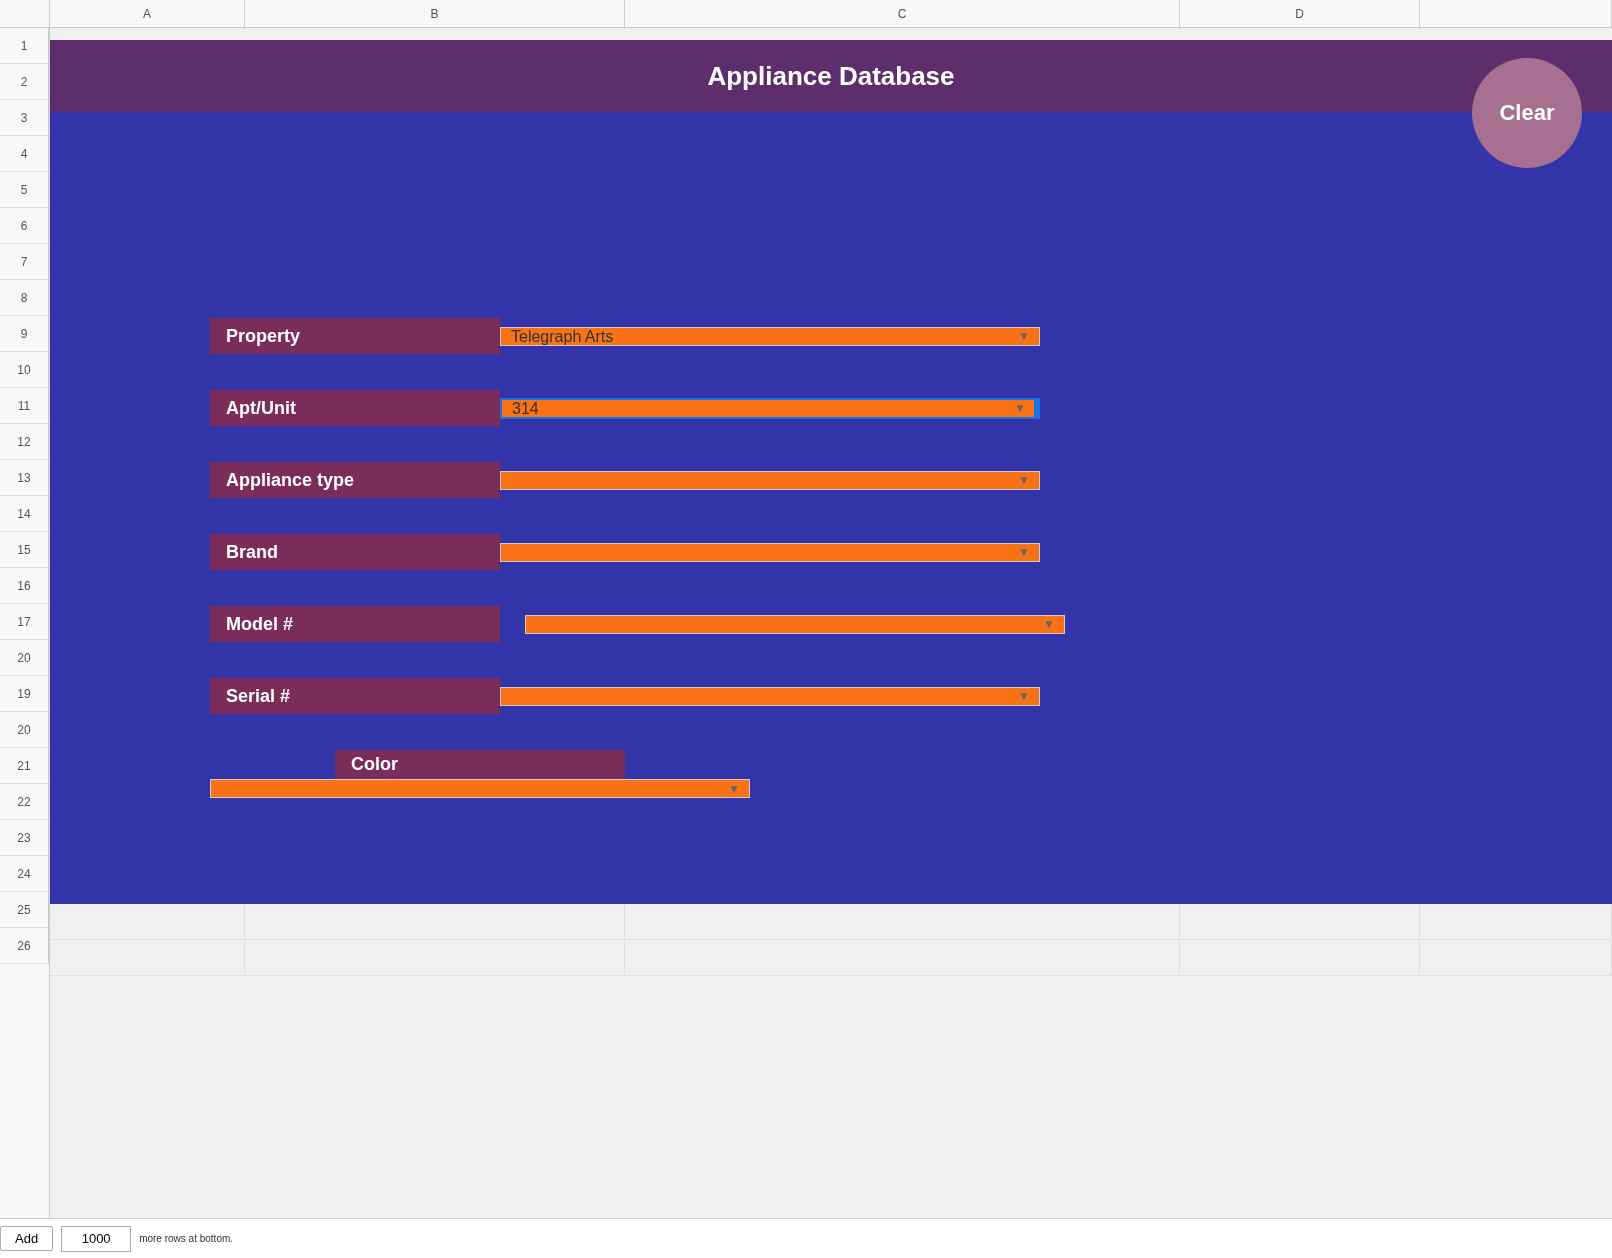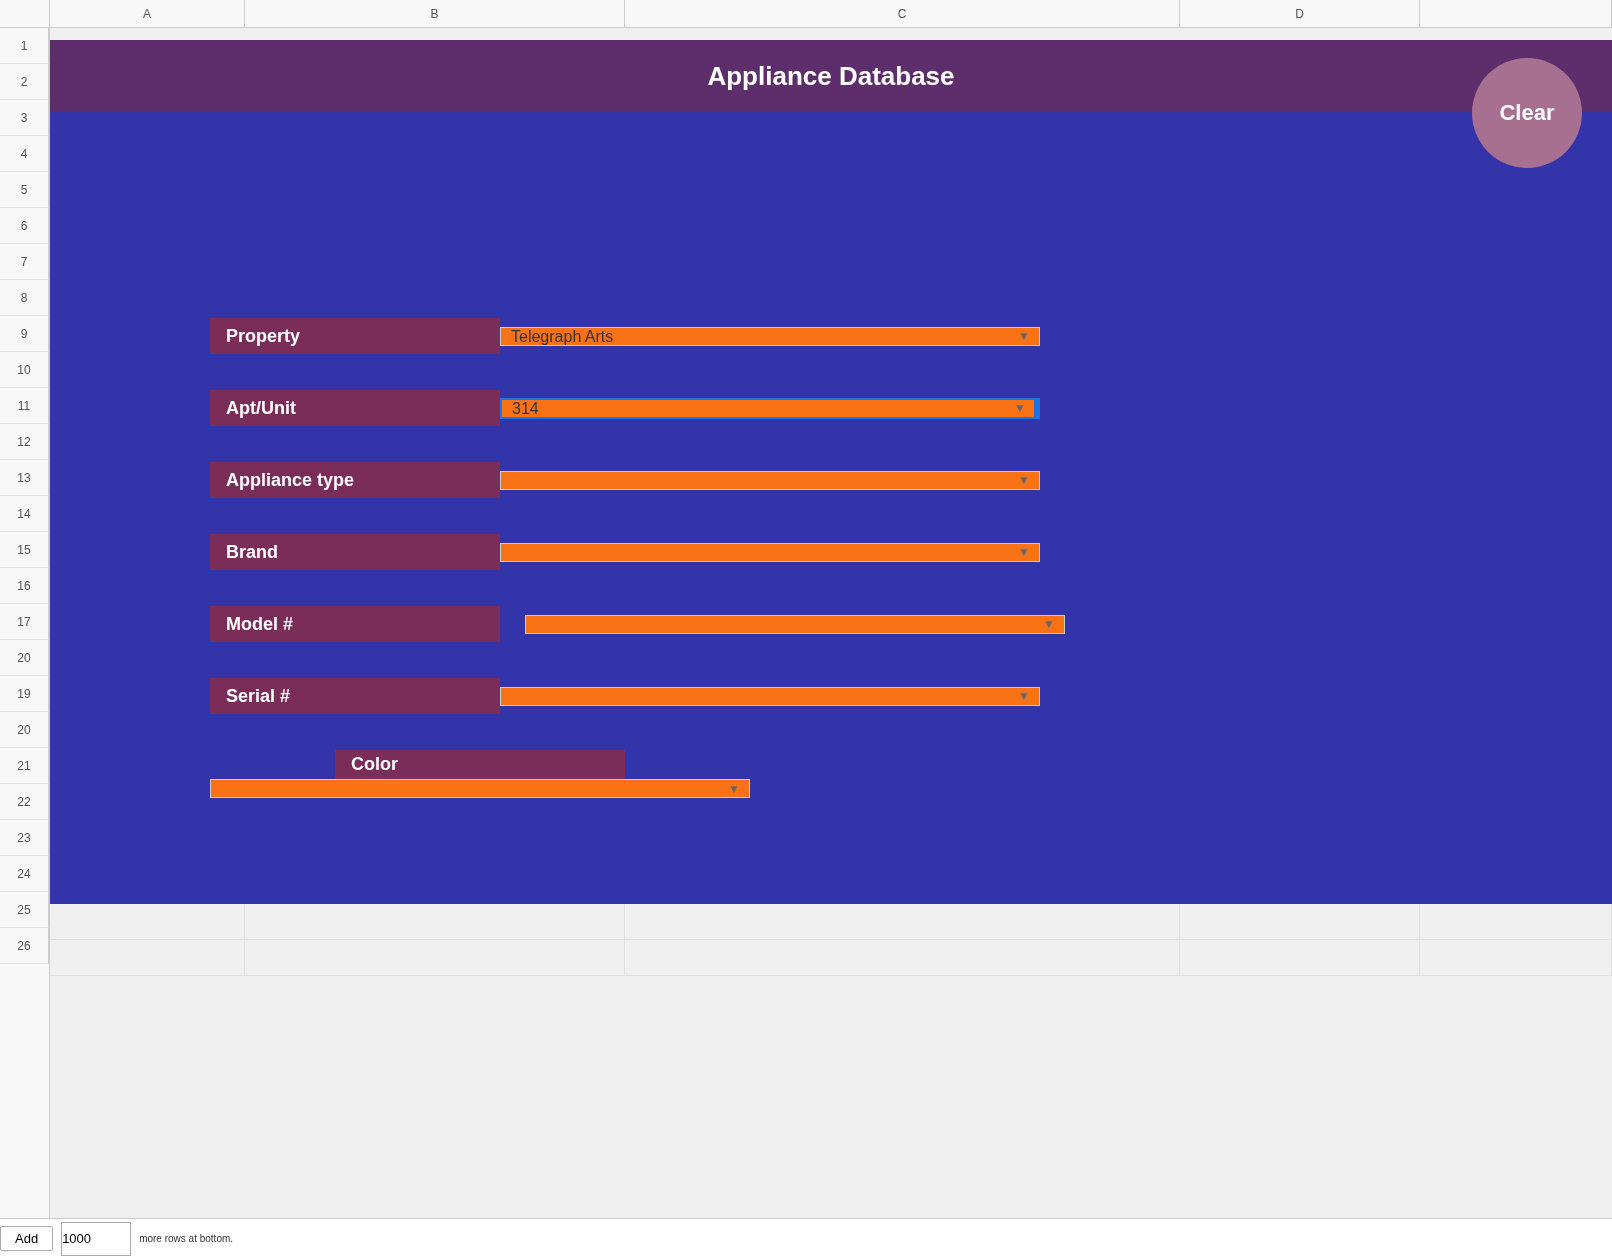--- a/index.html
+++ b/index.html
@@ -207,23 +207,23 @@
     .add-btn {
       padding: 4px 14px;
       border: 1px solid #aaa;
       background: white;
       font-size: 13px;
       cursor: pointer;
       border-radius: 2px;
     }
     .rows-input {
       width: 70px;
-      height: 34px;
+      height: 26px;
       border: 1px solid #aaa;
-      text-align: left;
+      text-align: center;
       font-size: 13px;
     }
     .bottom-text {
       font-size: 10px;
       color: #333;
     }
   </style>
 </head>
 <body>
 

